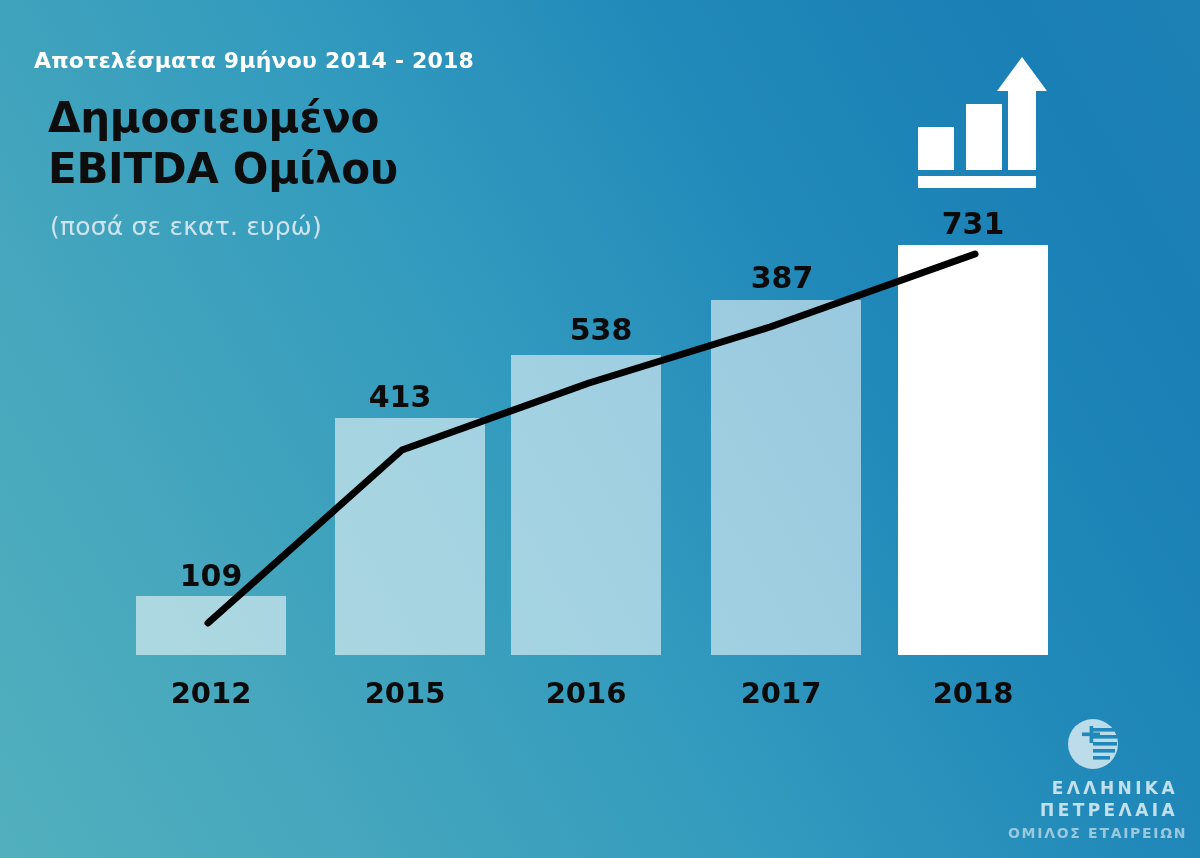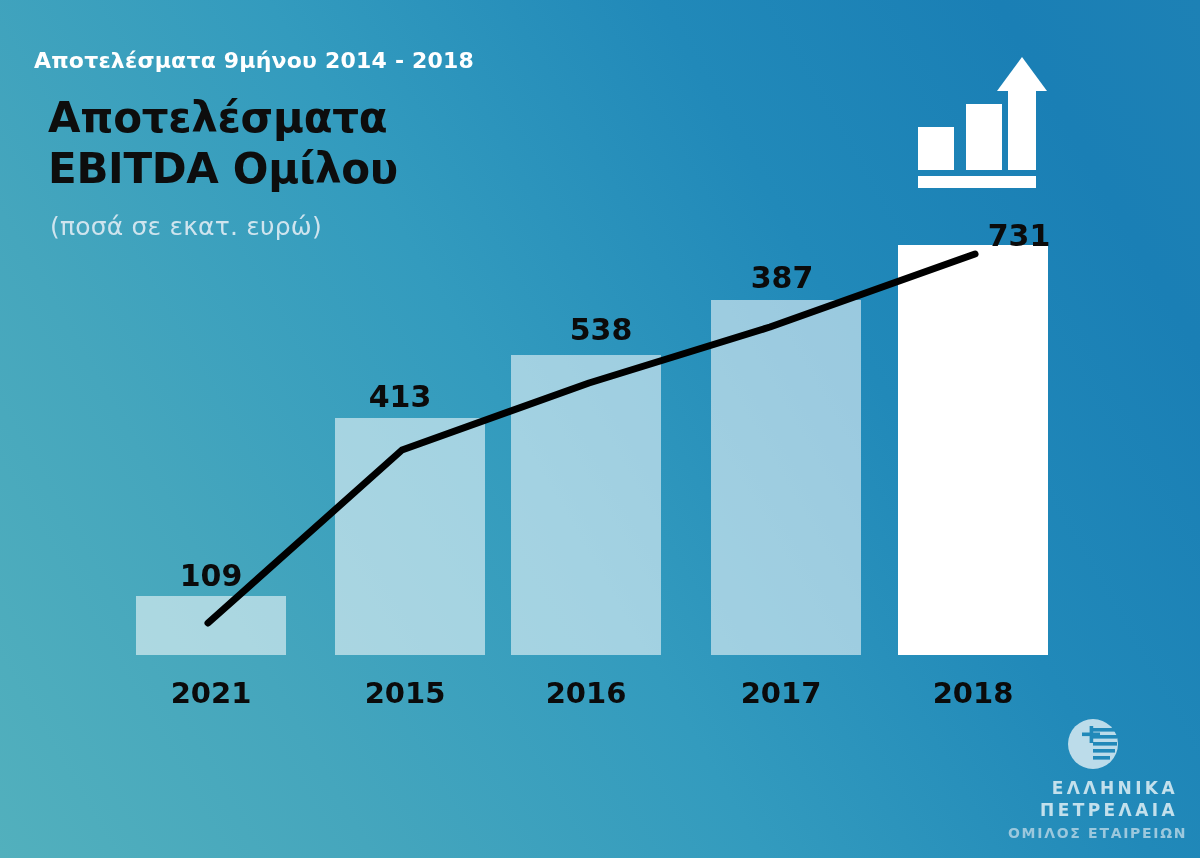--- a/index.html
+++ b/index.html
@@ -134,21 +134,21 @@
     white-space: nowrap;
   }
 </style>
 </head>
 <body>
 
 <div class="canvas">
 
   <div class="eyebrow">Αποτελέσματα 9μήνου 2014 - 2018</div>
 
-  <div class="title">Αποτελέσματα
+  <div class="title">Δημοσιευμένο
 EBITDA Ομίλου</div>
 
   <div class="subtitle">(ποσά σε εκατ. ευρώ)</div>
 
   <div class="growth-icon">
     <svg viewBox="0 0 132 131" width="132" height="131" aria-hidden="true">
       <rect x="3" y="70" width="36" height="43" fill="#ffffff"></rect>
       <rect x="51" y="47" width="36" height="66" fill="#ffffff"></rect>
       <rect x="93" y="31" width="28" height="82" fill="#ffffff"></rect>
       <polygon points="107,0 132,34 82,34" fill="#ffffff"></polygon>
@@ -161,27 +161,27 @@
     <div class="bar" style="left:136px; top:596px; width:150px; height:59px;"></div>
     <div class="bar" style="left:335px; top:418px; width:150px; height:237px;"></div>
     <div class="bar" style="left:511px; top:355px; width:150px; height:300px;"></div>
     <div class="bar" style="left:711px; top:300px; width:150px; height:355px;"></div>
     <div class="bar highlight" style="left:898px; top:245px; width:150px; height:410px;"></div>
 
     <div class="bar-value" style="left:136px; top:558px; width:150px;">109</div>
     <div class="bar-value" style="left:325px; top:379px; width:150px;">413</div>
     <div class="bar-value" style="left:526px; top:312px; width:150px;">538</div>
     <div class="bar-value" style="left:707px; top:260px; width:150px;">387</div>
-    <div class="bar-value" style="left:944px; top:206px; width:150px;margin-top:12px;">731</div>
+    <div class="bar-value" style="left:898px; top:206px; width:150px;">731</div>
 
     <svg class="trend-svg" viewBox="0 0 1200 858">
       <polyline points="208,623 402,450 589,383 770,327 975,254" fill="none" stroke="#000000" stroke-width="7" stroke-linecap="round" stroke-linejoin="round"></polyline>
     </svg>
 
-    <div class="bar-cat" style="left:136px; width:150px;">2021</div>
+    <div class="bar-cat" style="left:136px; width:150px;">2012</div>
     <div class="bar-cat" style="left:330px; width:150px;">2015</div>
     <div class="bar-cat" style="left:511px; width:150px;">2016</div>
     <div class="bar-cat" style="left:706px; width:150px;">2017</div>
     <div class="bar-cat" style="left:898px; width:150px;">2018</div>
   </div>
 
   <div class="logo">
     <svg class="logo-mark" viewBox="0 0 52 52">
       <circle cx="26" cy="26" r="25" fill="#bcdcea"></circle>
       <g fill="#2189b9">

